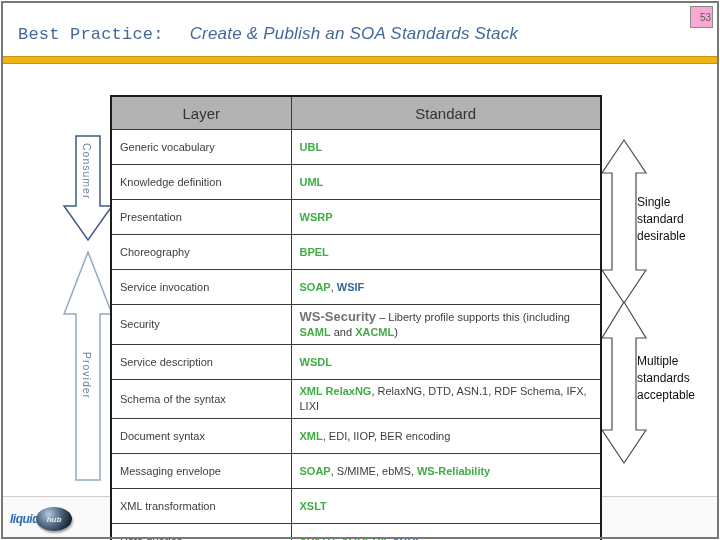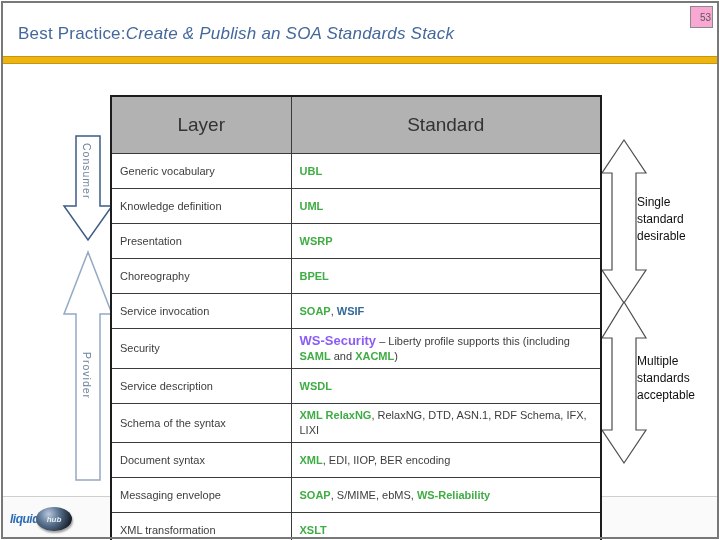--- a/index.html
+++ b/index.html
@@ -7,44 +7,44 @@
           font-family:"Liberation Sans", sans-serif;}
   .frame {position:absolute; inset:1px; border:2px solid #787878; pointer-events:none; z-index:6;}
 
   .page-num-box {position:absolute; top:6px; right:7px; width:20px; height:20px;
                  border:1px solid #8a8a8a; background:#f9a8d4; z-index:7;
                  display:flex; align-items:center; justify-content:flex-end;
                  font-size:10px; color:#5a5a5a; padding-right:1px; overflow:hidden;}
 
   .title {position:absolute; left:18px; top:24px; font-size:17px; color:#44689C;
           white-space:nowrap; letter-spacing:0.2px;}
-  .t-prefix {font-style:normal; margin-right:0;}
+  .t-prefix {font-style:normal; margin-right:26px;font-family:Liberation Mono, monospace;}
   .t-main {font-style:italic;}
 
   .gold-bar {position:absolute; left:2px; right:2px; top:56px; height:6px;
              background:#EDB412; border-top:1px solid #c8960c; border-bottom:1px solid #c8960c; z-index:5;}
 
   .overlay {position:absolute; left:0; top:0; width:720px; height:540px; pointer-events:none; z-index:2;}
 
   .v-label {position:absolute; writing-mode:vertical-rl; font-size:10.5px; color:#70849e;
             letter-spacing:1px; z-index:3;}
   .consumer-label {left:81px; top:143px;}
   .provider-label {left:81px; top:352px;}
 
   .standards-table {position:absolute; left:110px; top:95px; width:490px;
                     border-collapse:collapse; table-layout:fixed; background:#fff;
                     border:2px solid #1c1c1c; z-index:4;}
   .standards-table th, .standards-table td {border:1px solid #3a3a3a;}
-  .standards-table th {height:32px; background:#b2b2b2; font-size:19px; font-weight:normal;
-                       color:#333; text-align:center; padding:12px;}
+  .standards-table th {height:32px; background:#b2b2b2; font-size:15px; font-weight:normal;
+                       color:#333; text-align:center; padding:0;}
   .standards-table td {height:26px; padding:4px 10px 4px 8px; vertical-align:middle;
                        line-height:15px; font-size:11px; color:#3d3d3d;}
   .layer-cell {font-size:12px; color:#3f3f3f;}
   .seg-g  {color:#3FAD44; font-weight:bold; font-size:11px;}
-  .seg-gl {color:#8b5cf6; font-weight:bold; font-size:13px;}
+  .seg-gl {color:#737373; font-weight:bold; font-size:13px;}
   .seg-b  {color:#336899; font-weight:bold; font-size:11px;}
   .seg-p  {color:#3d3d3d; font-size:11px;}
 
   .annot {position:absolute; font-weight:normal; font-size:12px; line-height:17px;
           color:#0f0f0f; z-index:3;}
   .annot-single {left:637px; top:194px; width:70px;}
   .annot-multiple {left:637px; top:353px; width:82px;}
 
   .footer {position:absolute; left:2px; right:2px; bottom:2px; height:41px;
            background:#fafafa; border-top:1px solid #cfcfcf; z-index:1;}

